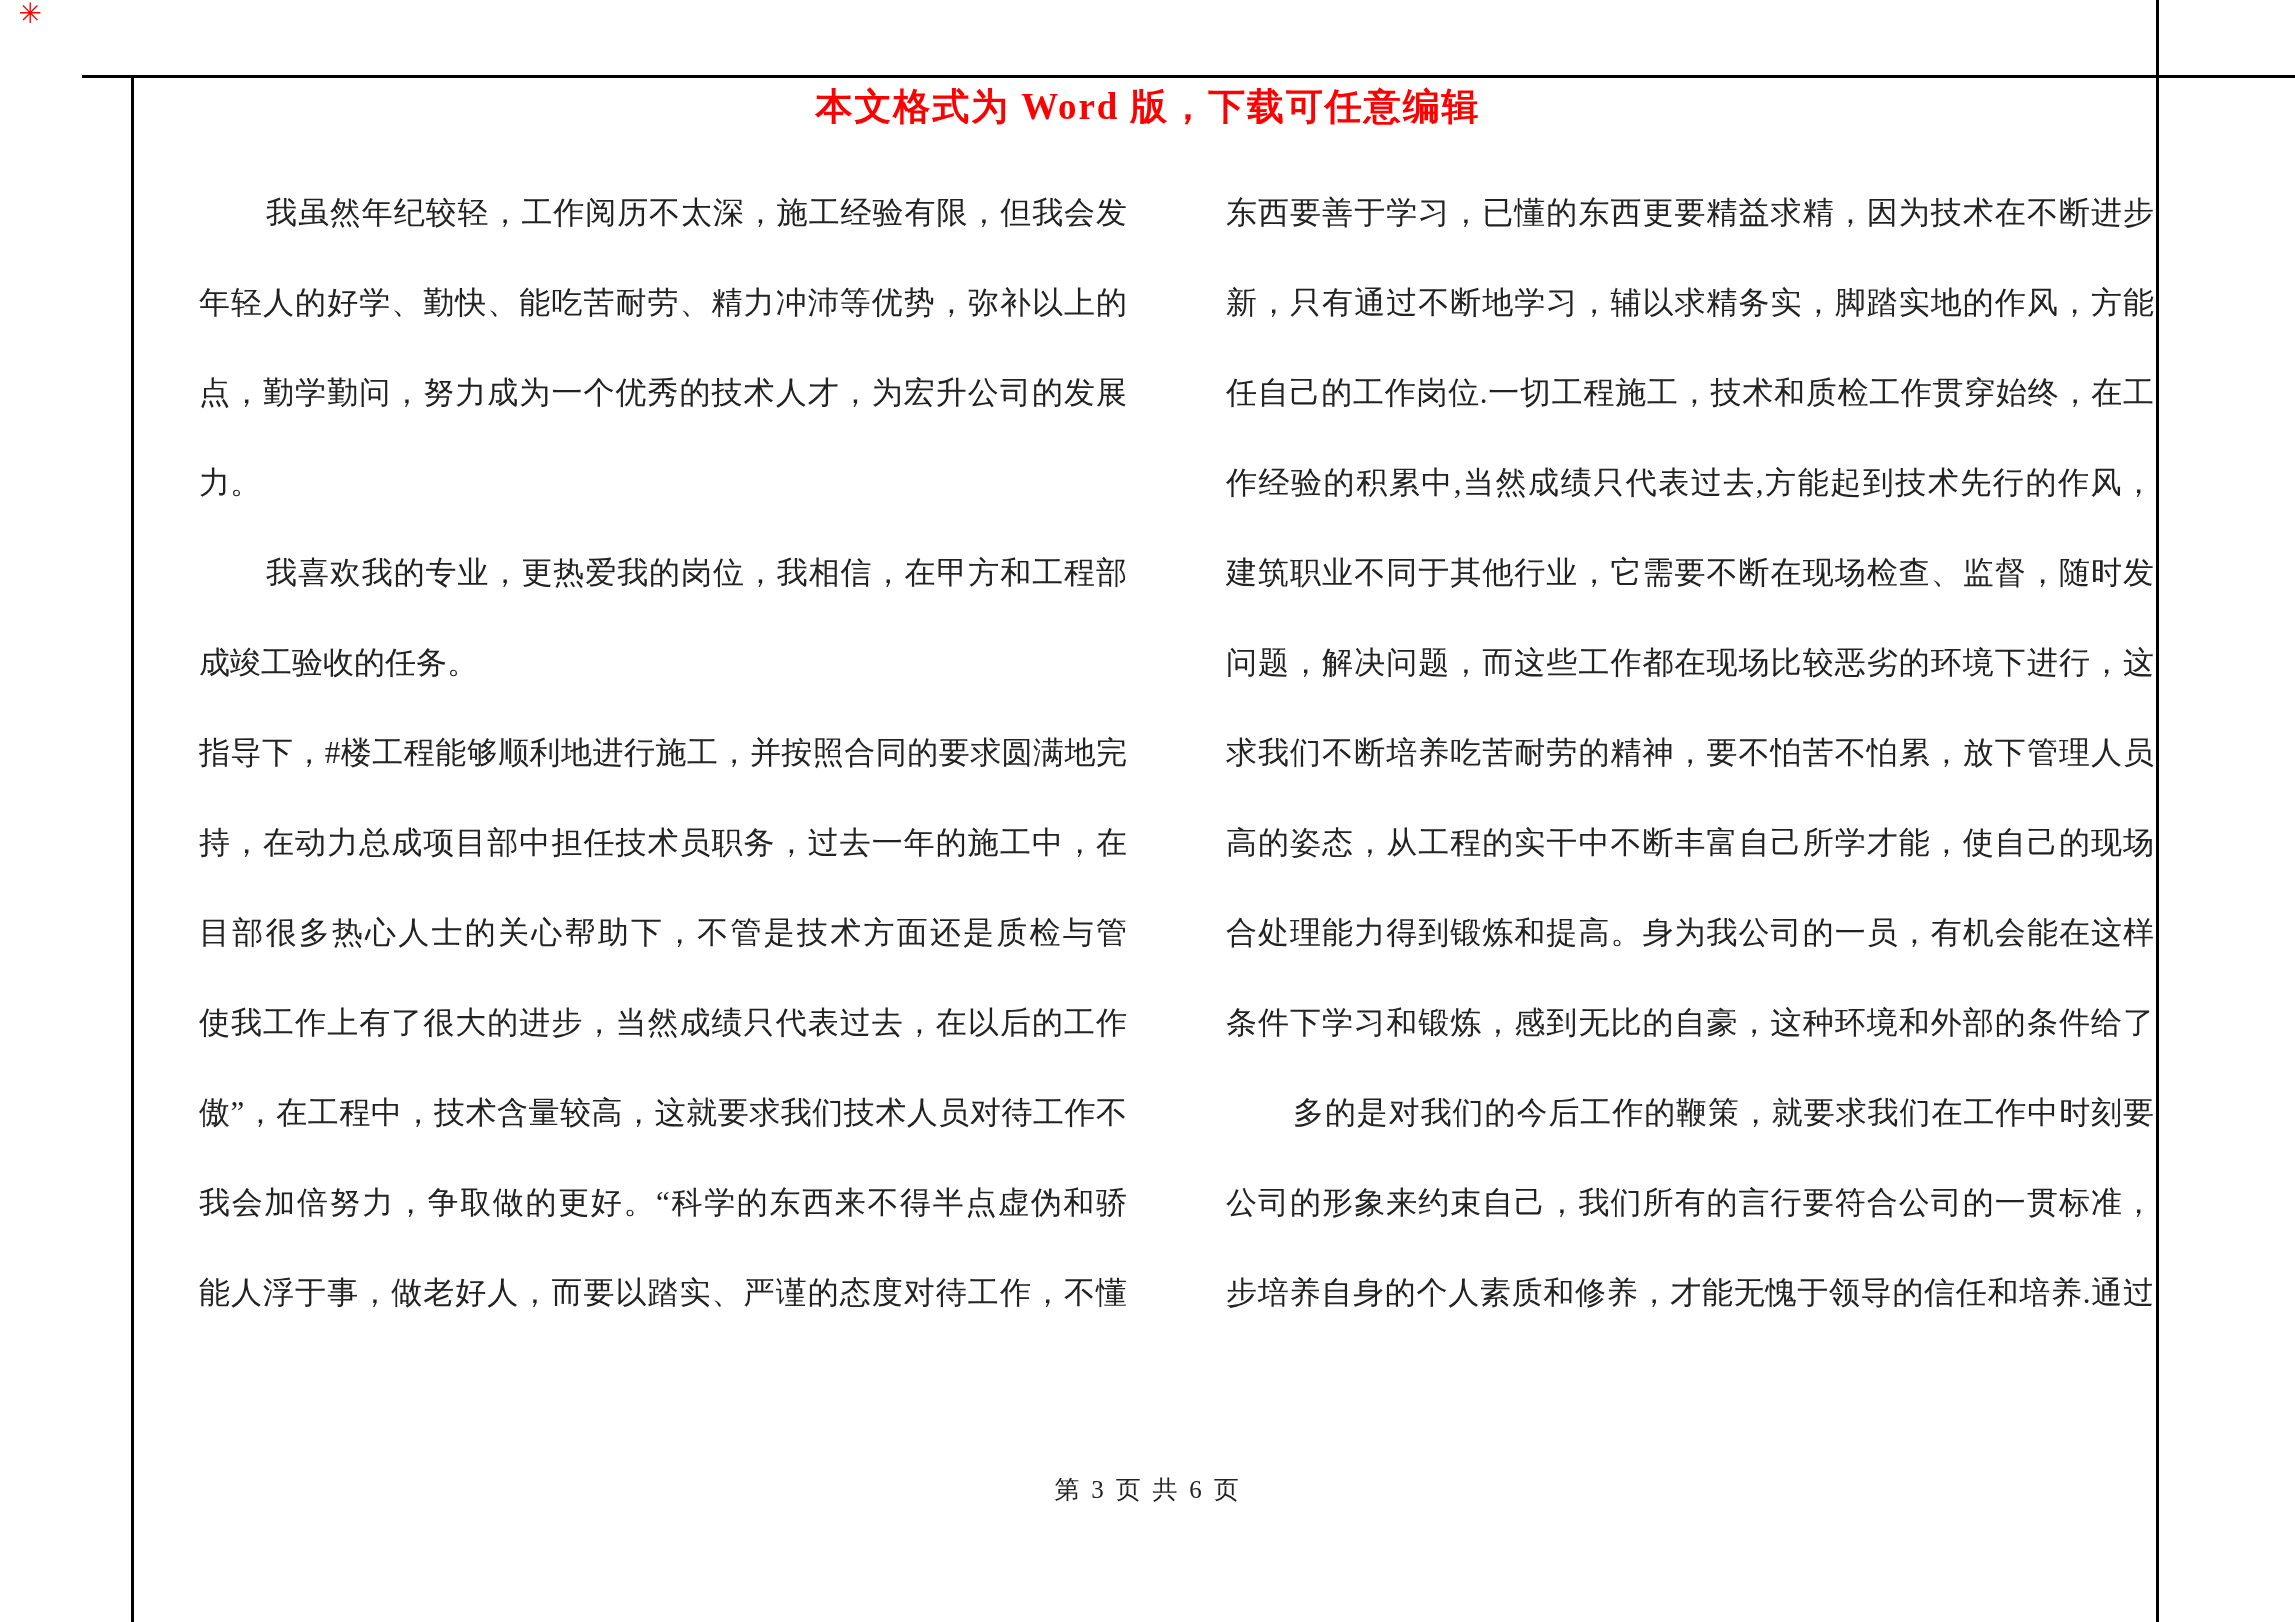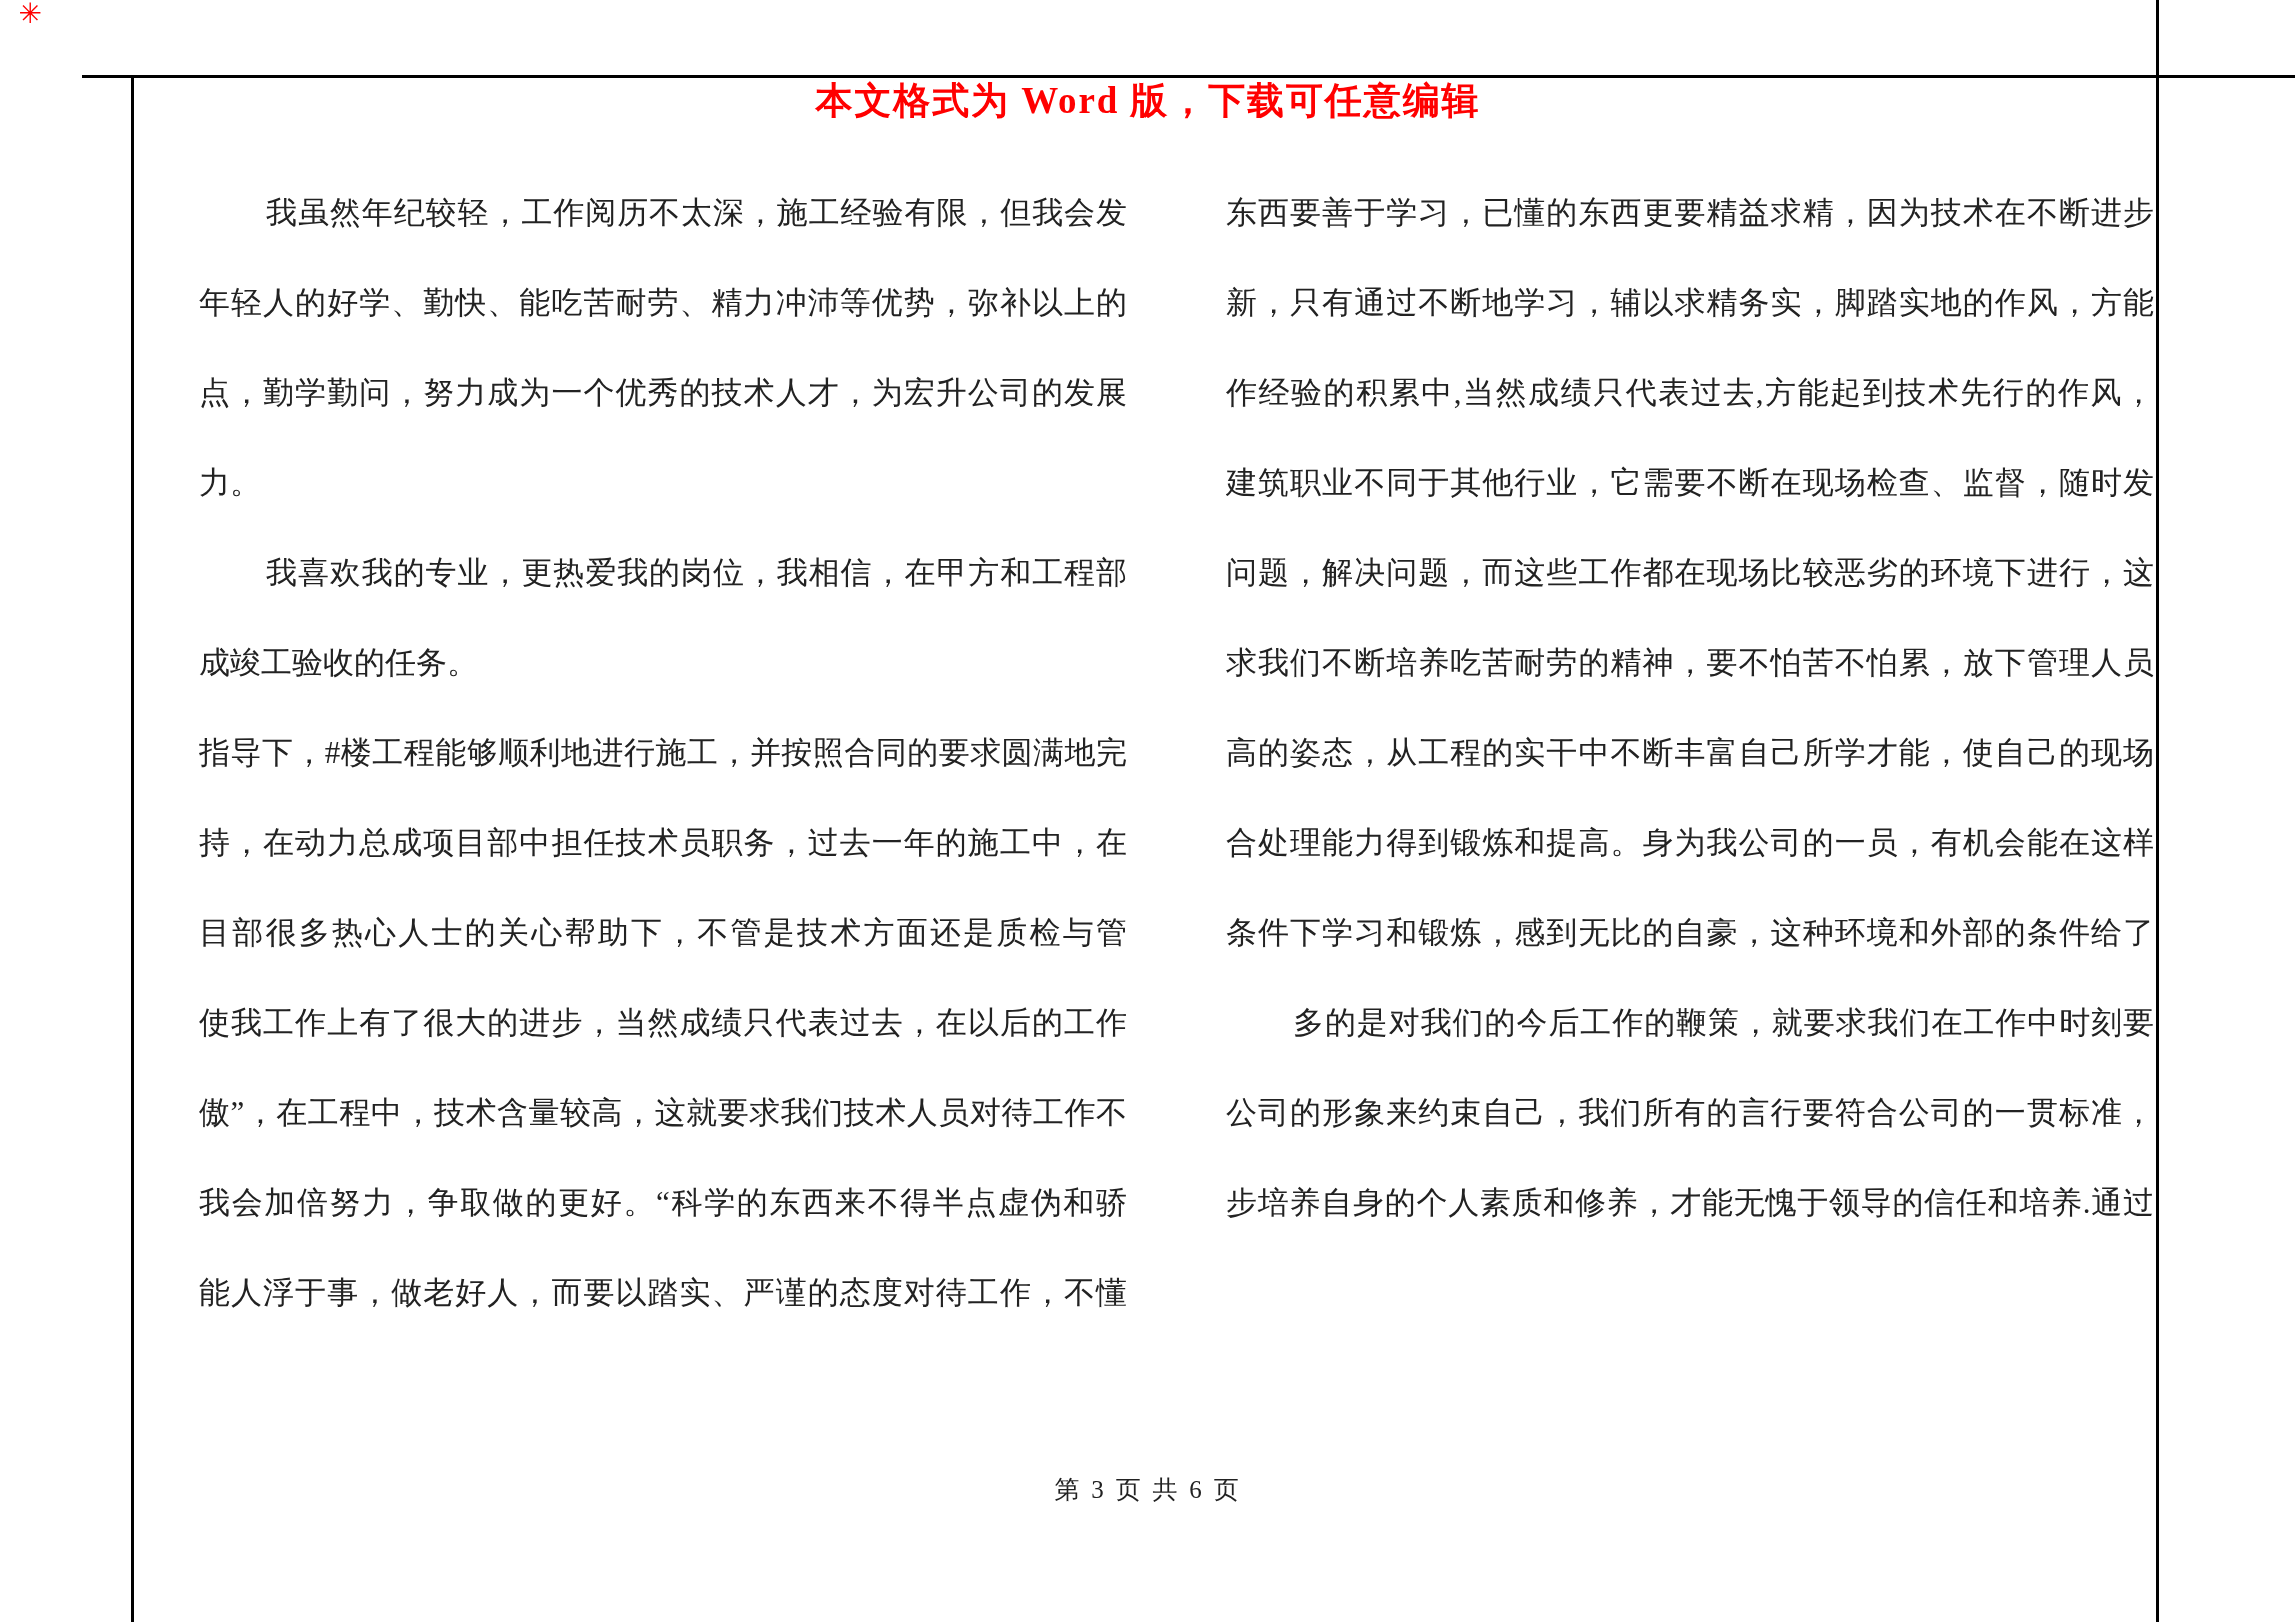--- a/index.html
+++ b/index.html
@@ -44,21 +44,21 @@
   .border-right {
     position: absolute;
     left: 2156px;
     top: 0px;
     width: 2.8px;
     height: 1622px;
     background: #000000;
   }
   .header-notice {
     position: absolute;
-    top: 79px;
+    top: 85px;
     left: 0;
     width: 2296px;
     text-align: center;
     font-size: 37px;
     font-weight: bold;
     letter-spacing: 1.9px;
     color: #FF0000;
     line-height: 1.2;
   }
   .column {
@@ -118,20 +118,21 @@
       <div class="line">持，在动力总成项目部中担任技术员职务，过去一年的施工中，在项</div>
       <div class="line">目部很多热心人士的关心帮助下，不管是技术方面还是质检与管理，</div>
       <div class="line">使我工作上有了很大的进步，当然成绩只代表过去，在以后的工作中</div>
       <div class="line">傲”，在工程中，技术含量较高，这就要求我们技术人员对待工作不</div>
       <div class="line">我会加倍努力，争取做的更好。“科学的东西来不得半点虚伪和骄</div>
       <div class="line">能人浮于事，做老好人，而要以踏实、严谨的态度对待工作，不懂的</div>
     </div>
   <div class="column column-right">
       <div class="line">东西要善于学习，已懂的东西更要精益求精，因为技术在不断进步更</div>
       <div class="line">新，只有通过不断地学习，辅以求精务实，脚踏实地的作风，方能胜</div>
+      <div class="line">任自己的工作岗位.一切工程施工，技术和质检工作贯穿始终，在工</div>
       <div class="line">作经验的积累中,当然成绩只代表过去,方能起到技术先行的作风，</div>
       <div class="line">建筑职业不同于其他行业，它需要不断在现场检查、监督，随时发现</div>
       <div class="line">问题，解决问题，而这些工作都在现场比较恶劣的环境下进行，这要</div>
       <div class="line">求我们不断培养吃苦耐劳的精神，要不怕苦不怕累，放下管理人员清</div>
       <div class="line">高的姿态，从工程的实干中不断丰富自己所学才能，使自己的现场综</div>
       <div class="line">合处理能力得到锻炼和提高。身为我公司的一员，有机会能在这样的</div>
       <div class="line">条件下学习和锻炼，感到无比的自豪，这种环境和外部的条件给了我</div>
       <div class="line indent">多的是对我们的今后工作的鞭策，就要求我们在工作中时刻要以</div>
       <div class="line">公司的形象来约束自己，我们所有的言行要符合公司的一贯标准，逐</div>
       <div class="line">步培养自身的个人素质和修养，才能无愧于领导的信任和培养.通过</div>

